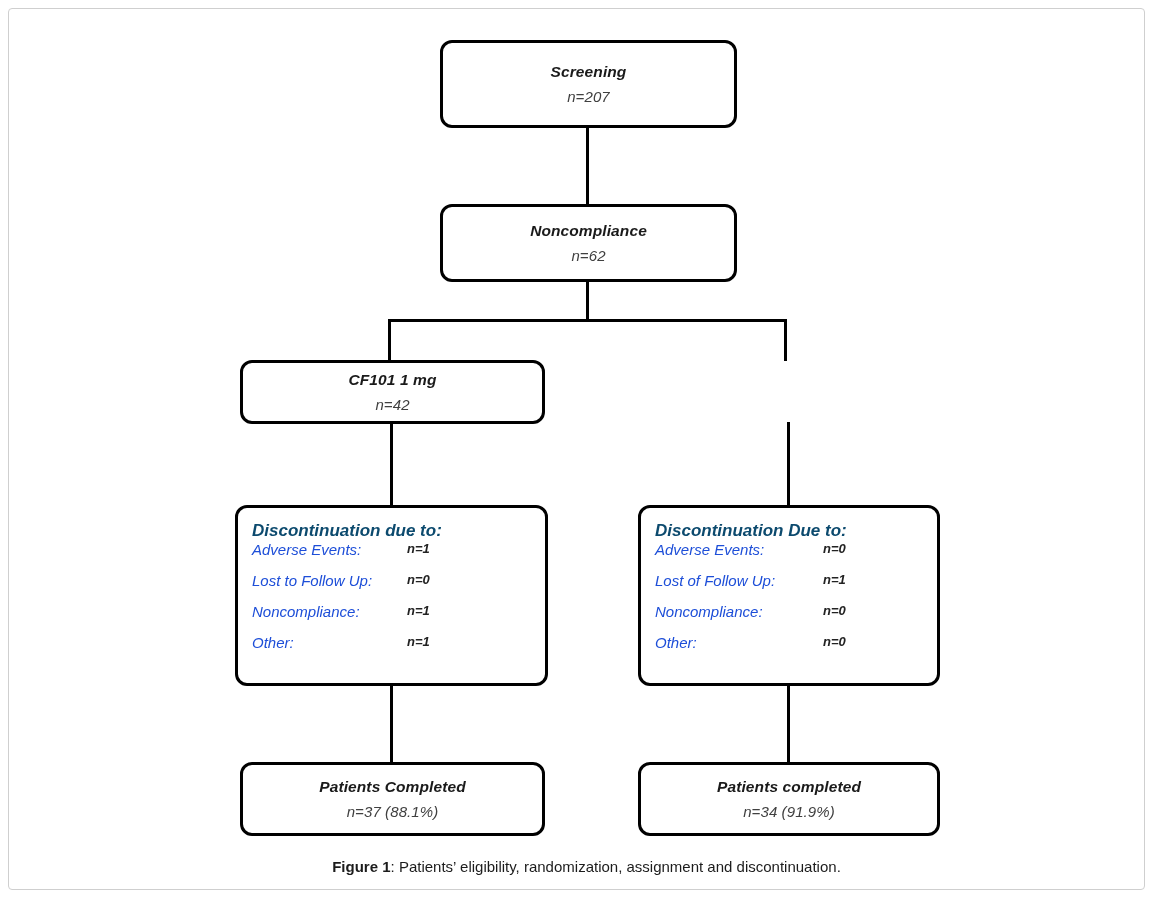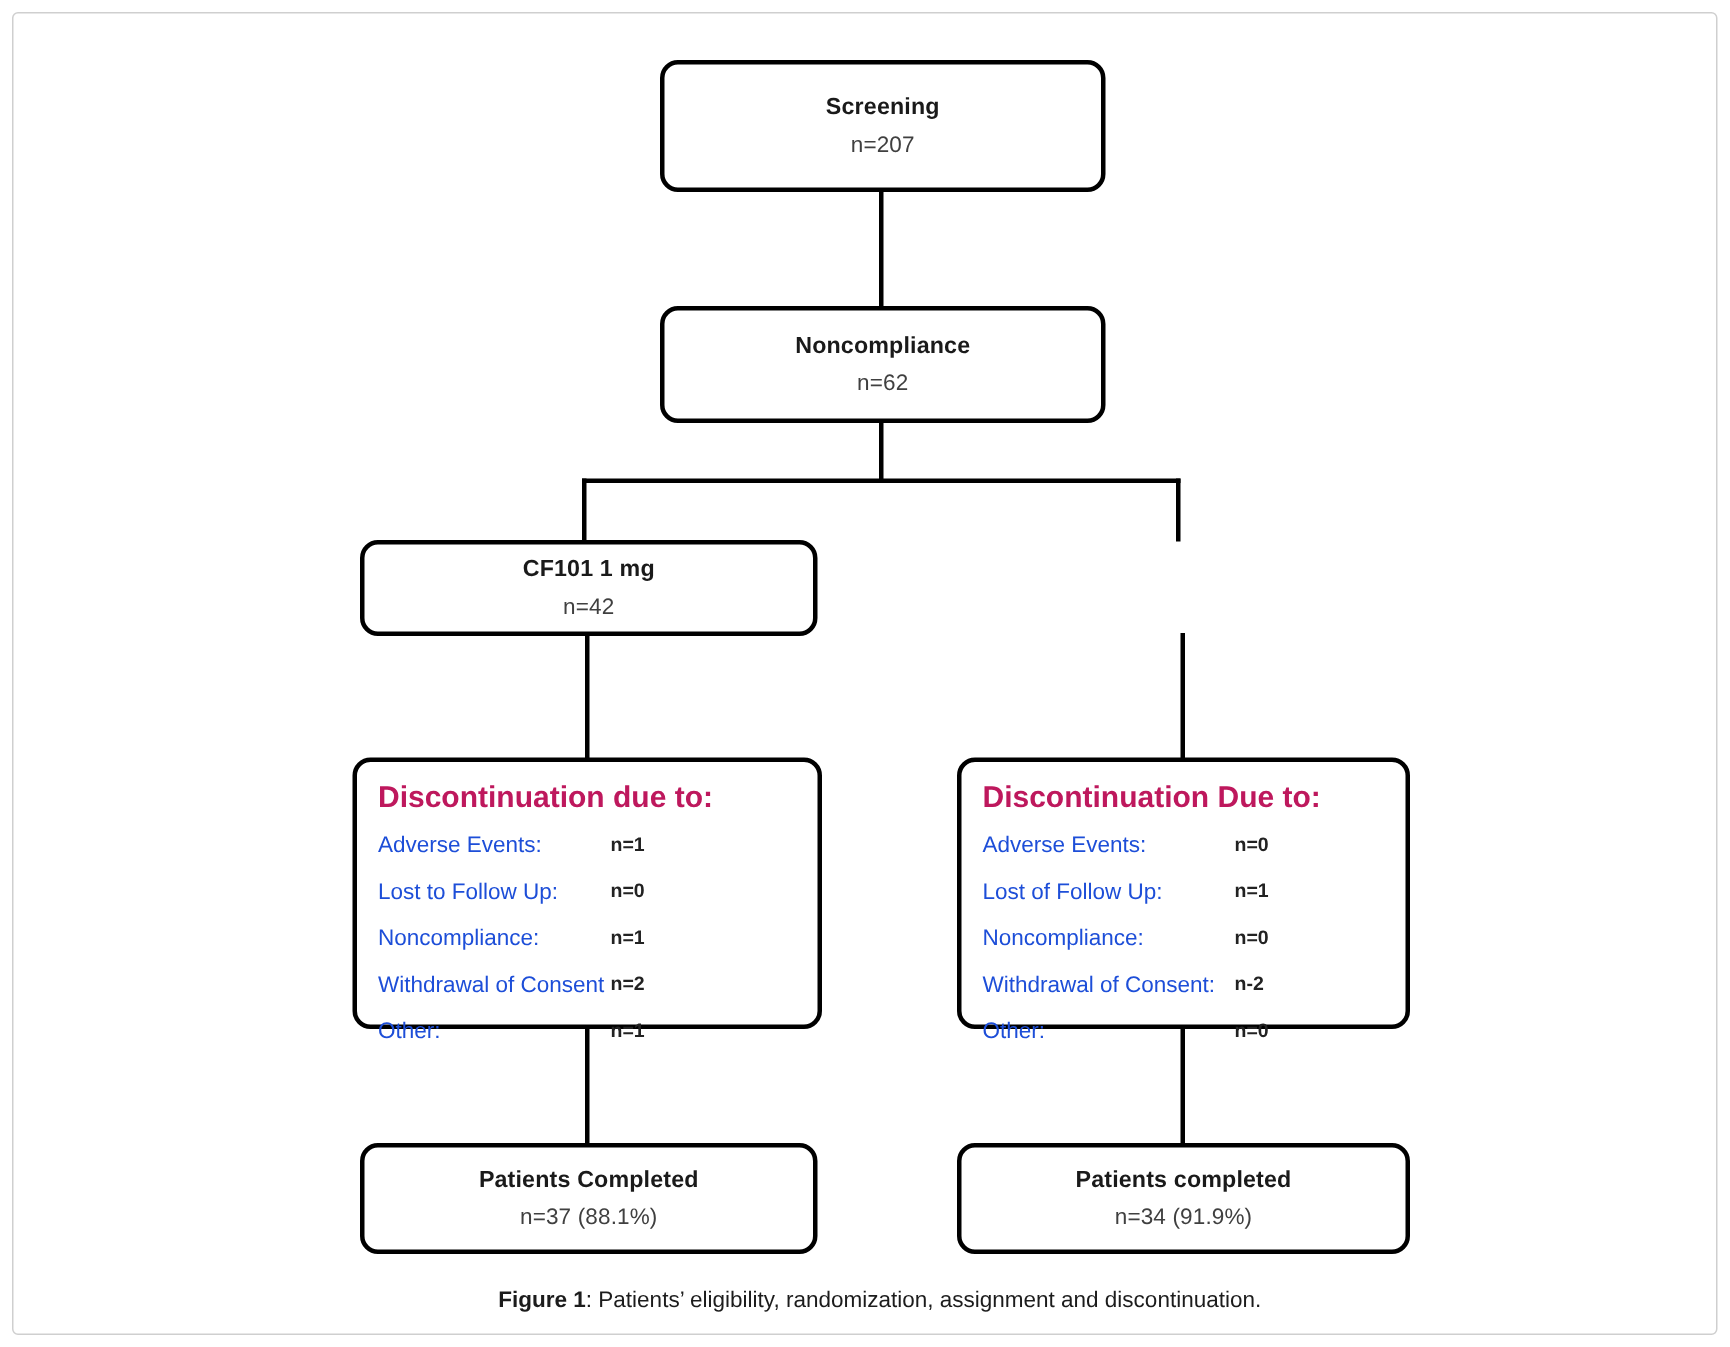--- a/index.html
+++ b/index.html
@@ -29,20 +29,21 @@
     border: 1px solid #cfcfcf;
     border-radius: 4px;
     background: #ffffff;
   }
   #canvas {
     position: absolute;
     left: 0;
     top: 0;
     width: 1153px;
     height: 898px;
+    font-style: italic;
   }
 
   .node {
     position: absolute;
     box-sizing: border-box;
     border: 3px solid #000000;
     border-radius: 12px;
     background: #ffffff;
     z-index: 3;
   }
@@ -68,23 +69,22 @@
     align-items: center;
   }
   .node.simple .title { margin-bottom: 7px; }
 
   
   .node.listbox {
     padding: 13px 14px 10px 14px;
   }
   .node.listbox .head {
     font-weight: bold;
-    font-size: 20px;
-    color: #be185d;
-    margin-bottom: 11px;
+    font-size: 17px;
+    color: #0c4a6e;
     white-space: nowrap;
   }
   .node.listbox .row {
     display: flex;
     align-items: baseline;
     height: 31px;
     white-space: nowrap;
   }
   .node.listbox .row .lbl {
     font-size: 15px;
@@ -169,47 +169,39 @@
       </div>
       <div class="row">
         <span class="lbl">Lost to Follow Up:</span>
         <span class="val" style="left:169px;">n=0</span>
       </div>
       <div class="row">
         <span class="lbl">Noncompliance:</span>
         <span class="val" style="left:169px;">n=1</span>
       </div>
       <div class="row">
-        <span class="lbl">Withdrawal of Consent</span>
-        <span class="val" style="left:169px;">n=2</span>
-      </div>
-      <div class="row">
         <span class="lbl">Other:</span>
         <span class="val" style="left:169px;">n=1</span>
       </div>
     </div>
 
     <div class="node listbox" style="left:638px; top:505px; width:302px; height:181px;">
       <div class="head">Discontinuation Due to:</div>
 
       <div class="row">
         <span class="lbl">Adverse Events:</span>
         <span class="val" style="left:182px;">n=0</span>
       </div>
       <div class="row">
         <span class="lbl">Lost of Follow Up:</span>
         <span class="val" style="left:182px;">n=1</span>
       </div>
       <div class="row">
         <span class="lbl">Noncompliance:</span>
         <span class="val" style="left:182px;">n=0</span>
-      </div>
-      <div class="row">
-        <span class="lbl">Withdrawal of Consent:</span>
-        <span class="val" style="left:182px;">n-2</span>
       </div>
       <div class="row">
         <span class="lbl">Other:</span>
         <span class="val" style="left:182px;">n=0</span>
       </div>
     </div>
 
     <div class="node simple" style="left:240px; top:762px; width:305px; height:74px;">
       <div class="title">Patients Completed</div>
       <div class="sub">n=37 (88.1%)</div>

